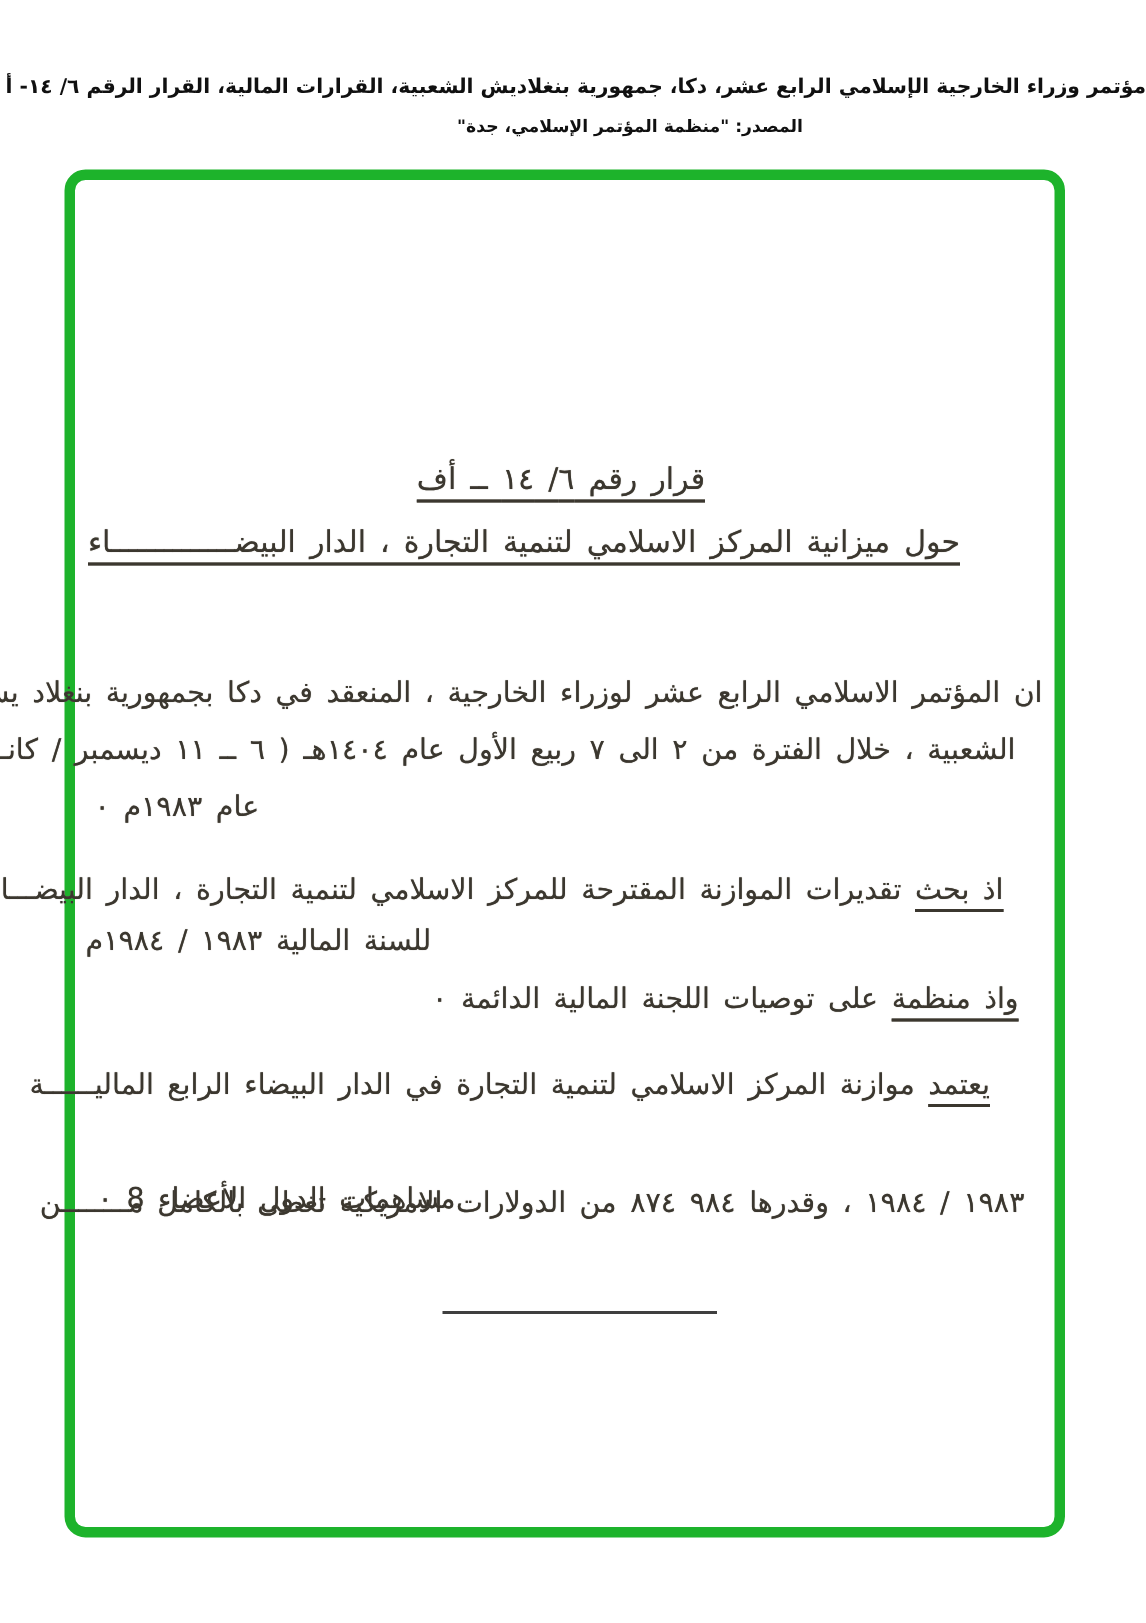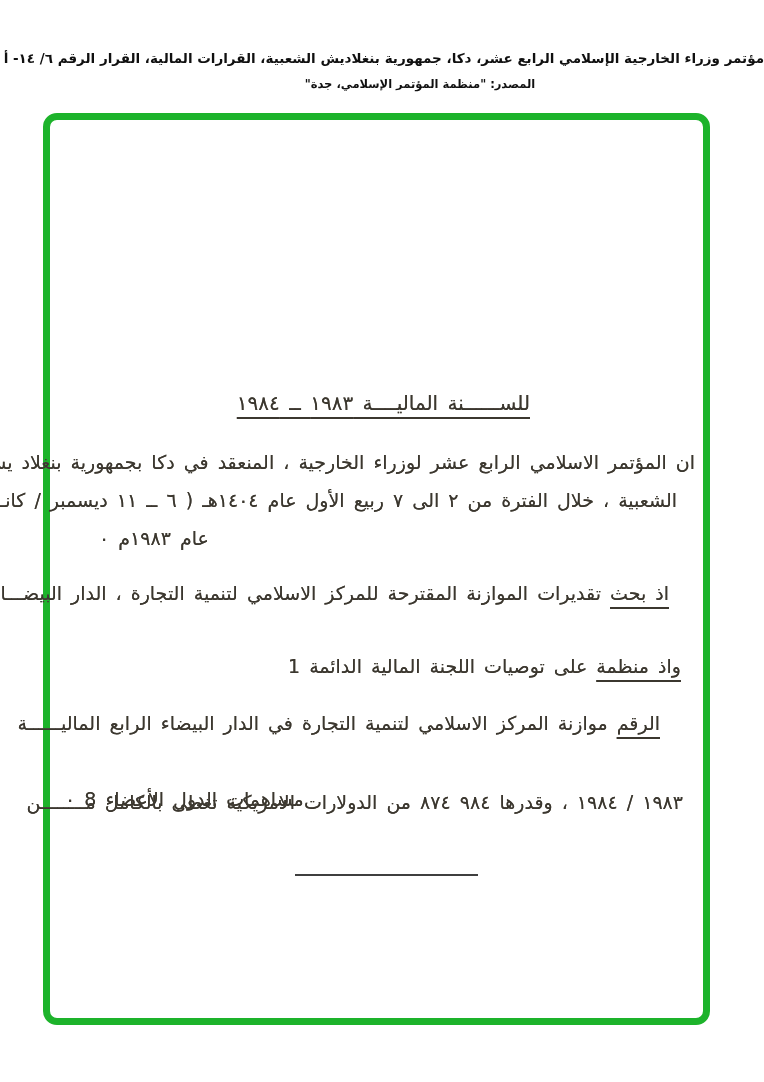--- a/index.html
+++ b/index.html
@@ -53,21 +53,21 @@
     text-decoration: underline;
     text-decoration-thickness: 1.5px;
     text-underline-offset: 7px;
     text-decoration-color: #3b372f;
   }
   .t1 { right: 294px; top: 307px; font-size: 20px; }
   .t2 { right: 124px; top: 349px; font-size: 20px; }
   .t3 { right: 234px; top: 391px; font-size: 20px; }
   .p1l1 { right: 69px;  top: 451px; }
   .p1l2 { right: 87px;  top: 489px; }
-  .p1l3 { left: 63px;   top: 527px; margin-left: 36px; }
+  .p1l3 { left: 63px;   top: 527px; }
   .p2l1 { right: 95px;  top: 582px; }
   .p2l2 { left: 57px;   top: 616px; }
   .p3   { left: 288px;  top: 655px; }
   .p4l1 { right: 104px; top: 712px; }
   .p4l2 { right: 81px;  top: 753px; margin-top: 38px; }
   .p4l3 { left: 65px;   top: 788px; }
   .rule {
     position: absolute;
     left: 295px;
     top: 874px;
@@ -79,29 +79,31 @@
 </head>
 <body>
 
 <div id="page">
 
   <div class="hdr hdr1">مؤتمر وزراء الخارجية الإسلامي الرابع عشر، دكا، جمهورية بنغلاديش الشعبية، القرارات المالية، القرار الرقم ٦/ ١٤- أ ف</div>
   <div class="hdr hdr2">المصدر:  "منظمة المؤتمر الإسلامي، جدة"</div>
 
   <div class="frame"></div>
 
-  <div class="ln t3 u">للســــــنة الماليــــة ١٩٨٣ ــ ١٩٨٤</div>
+  <div class="ln t1 u">قرار رقم ٦/ ١٤ ــ أف</div>
+  <div class="ln t2 u">حول ميزانية المركز الاسلامي لتنمية التجارة ، الدار البيضــــــــــــــاء</div>
 
   <div class="ln p1l1">ان المؤتمر الاسلامي الرابع عشر لوزراء الخارجية ، المنعقد في دكا بجمهورية بنغلاد يش</div>
   <div class="ln p1l2">الشعبية ، خلال الفترة من ٢ الى ٧ ربيع الأول عام ١٤٠٤هـ ( ٦ ــ ١١ ديسمبر / كانــــون أول</div>
   <div class="ln p1l3">عام ١٩٨٣م ٠</div>
 
   <div class="ln p2l1"><span class="lead">اذ بحث</span><span> تقديرات الموازنة المقترحة للمركز الاسلامي لتنمية التجارة ، الدار البيضـــاء</span></div>
+  <div class="ln p2l2">للسنة المالية ١٩٨٣ / ١٩٨٤م</div>
 
-  <div class="ln p3"><span class="lead">واذ منظمة</span><span> على توصيات اللجنة المالية الدائمة 1</span></div>
+  <div class="ln p3"><span class="lead">واذ منظمة</span><span> على توصيات اللجنة المالية الدائمة ٠</span></div>
 
-  <div class="ln p4l1"><span class="lead">الرقم</span><span> موازنة المركز الاسلامي لتنمية التجارة في الدار البيضاء الرابع الماليــــــة</span></div>
+  <div class="ln p4l1"><span class="lead">يعتمد</span><span> موازنة المركز الاسلامي لتنمية التجارة في الدار البيضاء الرابع الماليــــــة</span></div>
   <div class="ln p4l2">١٩٨٣ / ١٩٨٤ ، وقدرها ٩٨٤ ٨٧٤ من الدولارات الامريكية تغطى بالكامل مــــــــن</div>
   <div class="ln p4l3">مساهمات الدول الأعضاء 8 ٠</div>
 
   <div class="rule"></div>
 
 </div>
 
 </body></html>

